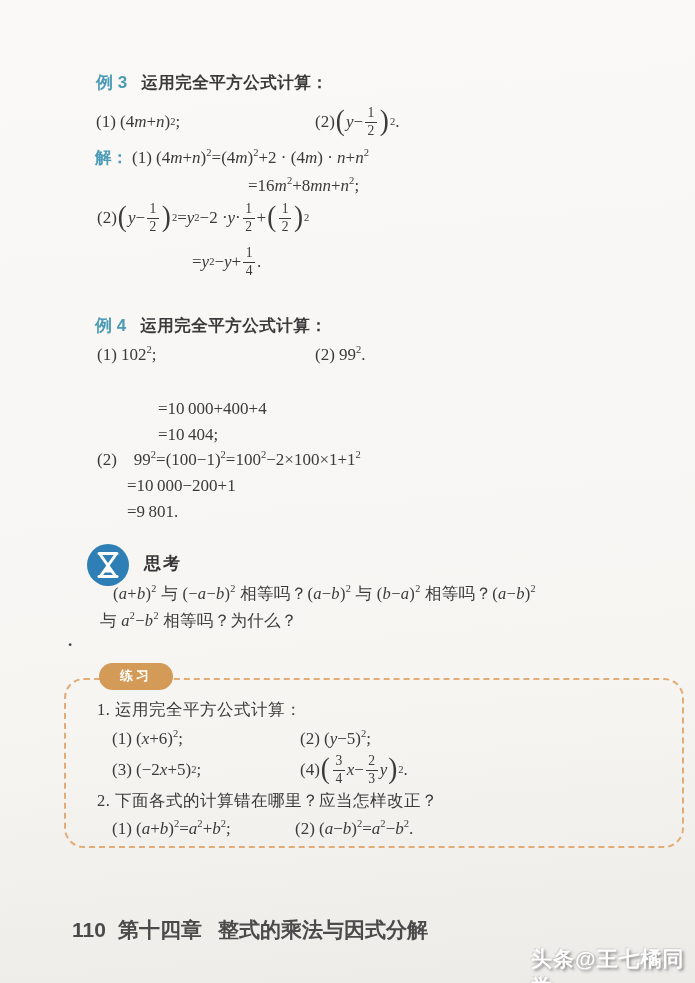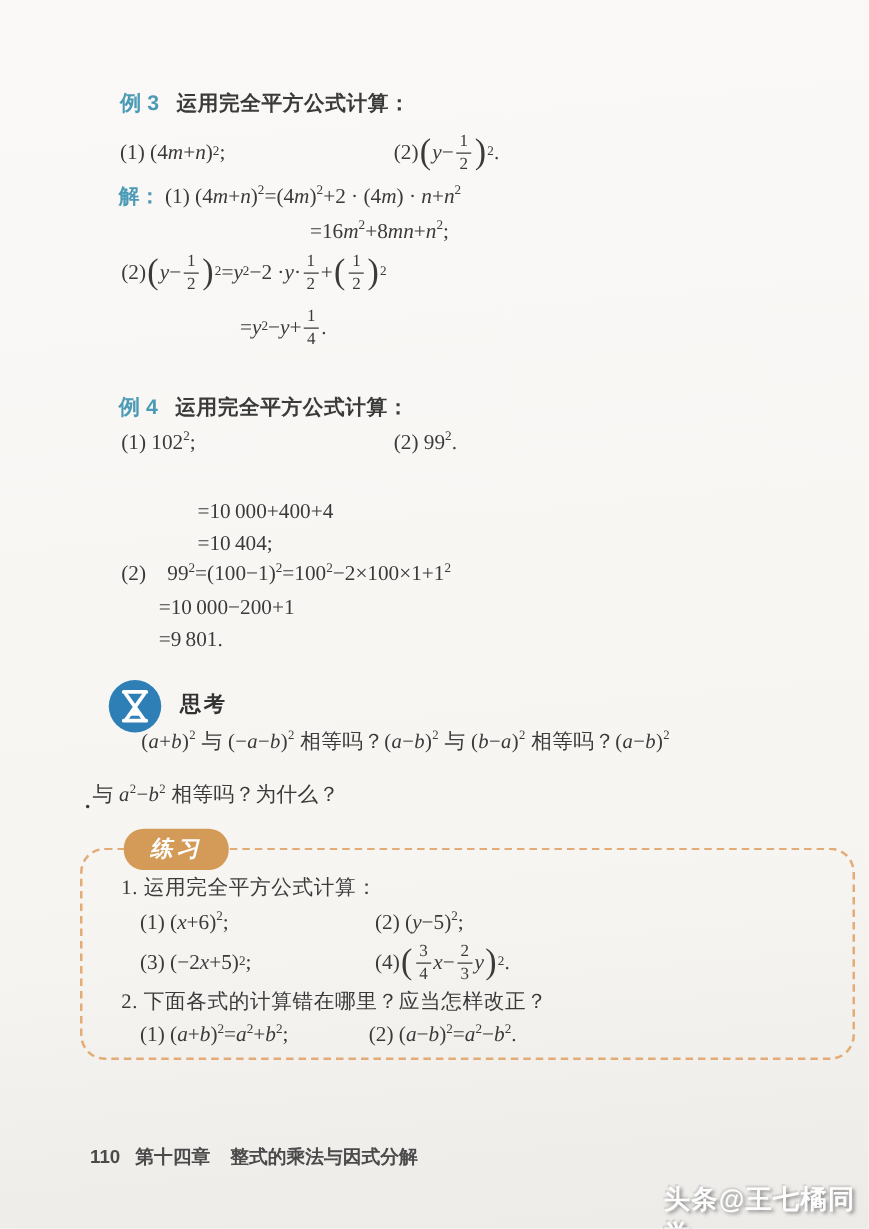--- a/index.html
+++ b/index.html
@@ -16,23 +16,23 @@
   sup{font-size:.62em;}
   .m i{font-style:italic;}
   .frac{display:inline-flex; flex-direction:column; align-items:center; line-height:1.05; font-size:.8em; margin:0 2px; vertical-align:middle;}
   .fn{border-bottom:1.3px solid #3a3a3a; padding:0 2.5px 1.5px;}
   .fd{padding-top:1.5px;}
   .bigp{font-size:1.6em; font-weight:300; line-height:1; display:inline-block; transform:scaleY(1.05); margin:0 1px;}
   .think-title{position:absolute; font-family:"Liberation Sans",sans-serif; font-weight:bold; font-size:17px; letter-spacing:2px; color:#333;}
   .cjkline{font-size:16.5px; letter-spacing:.3px;}
   .pbox{position:absolute; border:2px dashed #e3ac77; border-radius:20px;}
   .badge{position:absolute; background:#d49a57; color:#fff; font-family:"Liberation Sans",sans-serif;
-         font-weight:bold; font-size:18px; letter-spacing:3px; padding:4px 21px 5px; border-radius:16px;font-style:italic;}
+         font-weight:bold; font-size:13px; letter-spacing:3px; padding:4px 21px 5px; border-radius:16px;}
   .pprompt{font-size:16.5px; letter-spacing:.5px;}
-  .footer{position:absolute; font-family:"Liberation Sans",sans-serif; font-weight:bold; font-size:15px; color:#4a4a4a;}
+  .footer{position:absolute; font-family:"Liberation Sans",sans-serif; font-weight:bold; font-size:21px; color:#4a4a4a;}
   .footer .chap{margin-left:12px;}
   .footer .bt{margin-left:16px;}
   .watermark{position:absolute; font-family:"Liberation Sans",sans-serif; font-weight:bold; font-size:21px; letter-spacing:1px;
              color:#fdfdfd; text-shadow:2px 2px 3px rgba(110,110,110,.75), -1px -1px 1px rgba(170,170,170,.4);}
   .icon{position:absolute;}
 </style>
 </head>
 <body>
 
 <div class="page">
@@ -82,21 +82,21 @@
         <path d="M13 10.5 H31"></path>
           <path d="M13 33.5 H31"></path>
         <path d="M14.5 12 L29 32.5"></path>
           <path d="M29.5 12 L15 32.5"></path>
       </g>
       <path d="M17.5 29.5 h9 L22 23 Z" fill="#fff"></path>
     </svg>
   </div>
   <div class="think-title" style="left:144px;top:552px;">思考</div>
   <div class="row m cjkline" style="left:113px;top:583px;">(<i>a</i>+<i>b</i>)<sup>2</sup> 与 (−<i>a</i>−<i>b</i>)<sup>2</sup> 相等吗？(<i>a</i>−<i>b</i>)<sup>2</sup> 与 (<i>b</i>−<i>a</i>)<sup>2</sup> 相等吗？(<i>a</i>−<i>b</i>)<sup>2</sup></div>
-  <div class="row m cjkline" style="left:74px;top:610px;margin-top:16px;">与 <i>a</i><sup>2</sup>−<i>b</i><sup>2</sup> 相等吗？为什么？</div>
+  <div class="row m cjkline" style="left:100px;top:610px;">与 <i>a</i><sup>2</sup>−<i>b</i><sup>2</sup> 相等吗？为什么？</div>
   <div class="row" style="left:68px;top:630px;font-weight:bold;">.</div>
 
   <div class="pbox" style="left:64px;top:678px;width:616px;height:166px;"></div>
   <div class="badge" style="left:99px;top:663px;">练习</div>
   <div class="row pprompt" style="left:97px;top:700px;">1. 运用完全平方公式计算：</div>
   <div class="row m" style="left:112px;top:727px;">(1) (<i>x</i>+6)<sup>2</sup>;</div>
   <div class="row m" style="left:300px;top:727px;">(2) (<i>y</i>−5)<sup>2</sup>;</div>
   <div class="row vrow m" style="left:112px;top:748px;">(3) (−2<i>x</i>+5)<sup>2</sup>;</div>
   <div class="row vrow m" style="left:300px;top:748px;">(4) <span class="bigp">(</span><span class="frac">
         <span class="fn">3</span>

